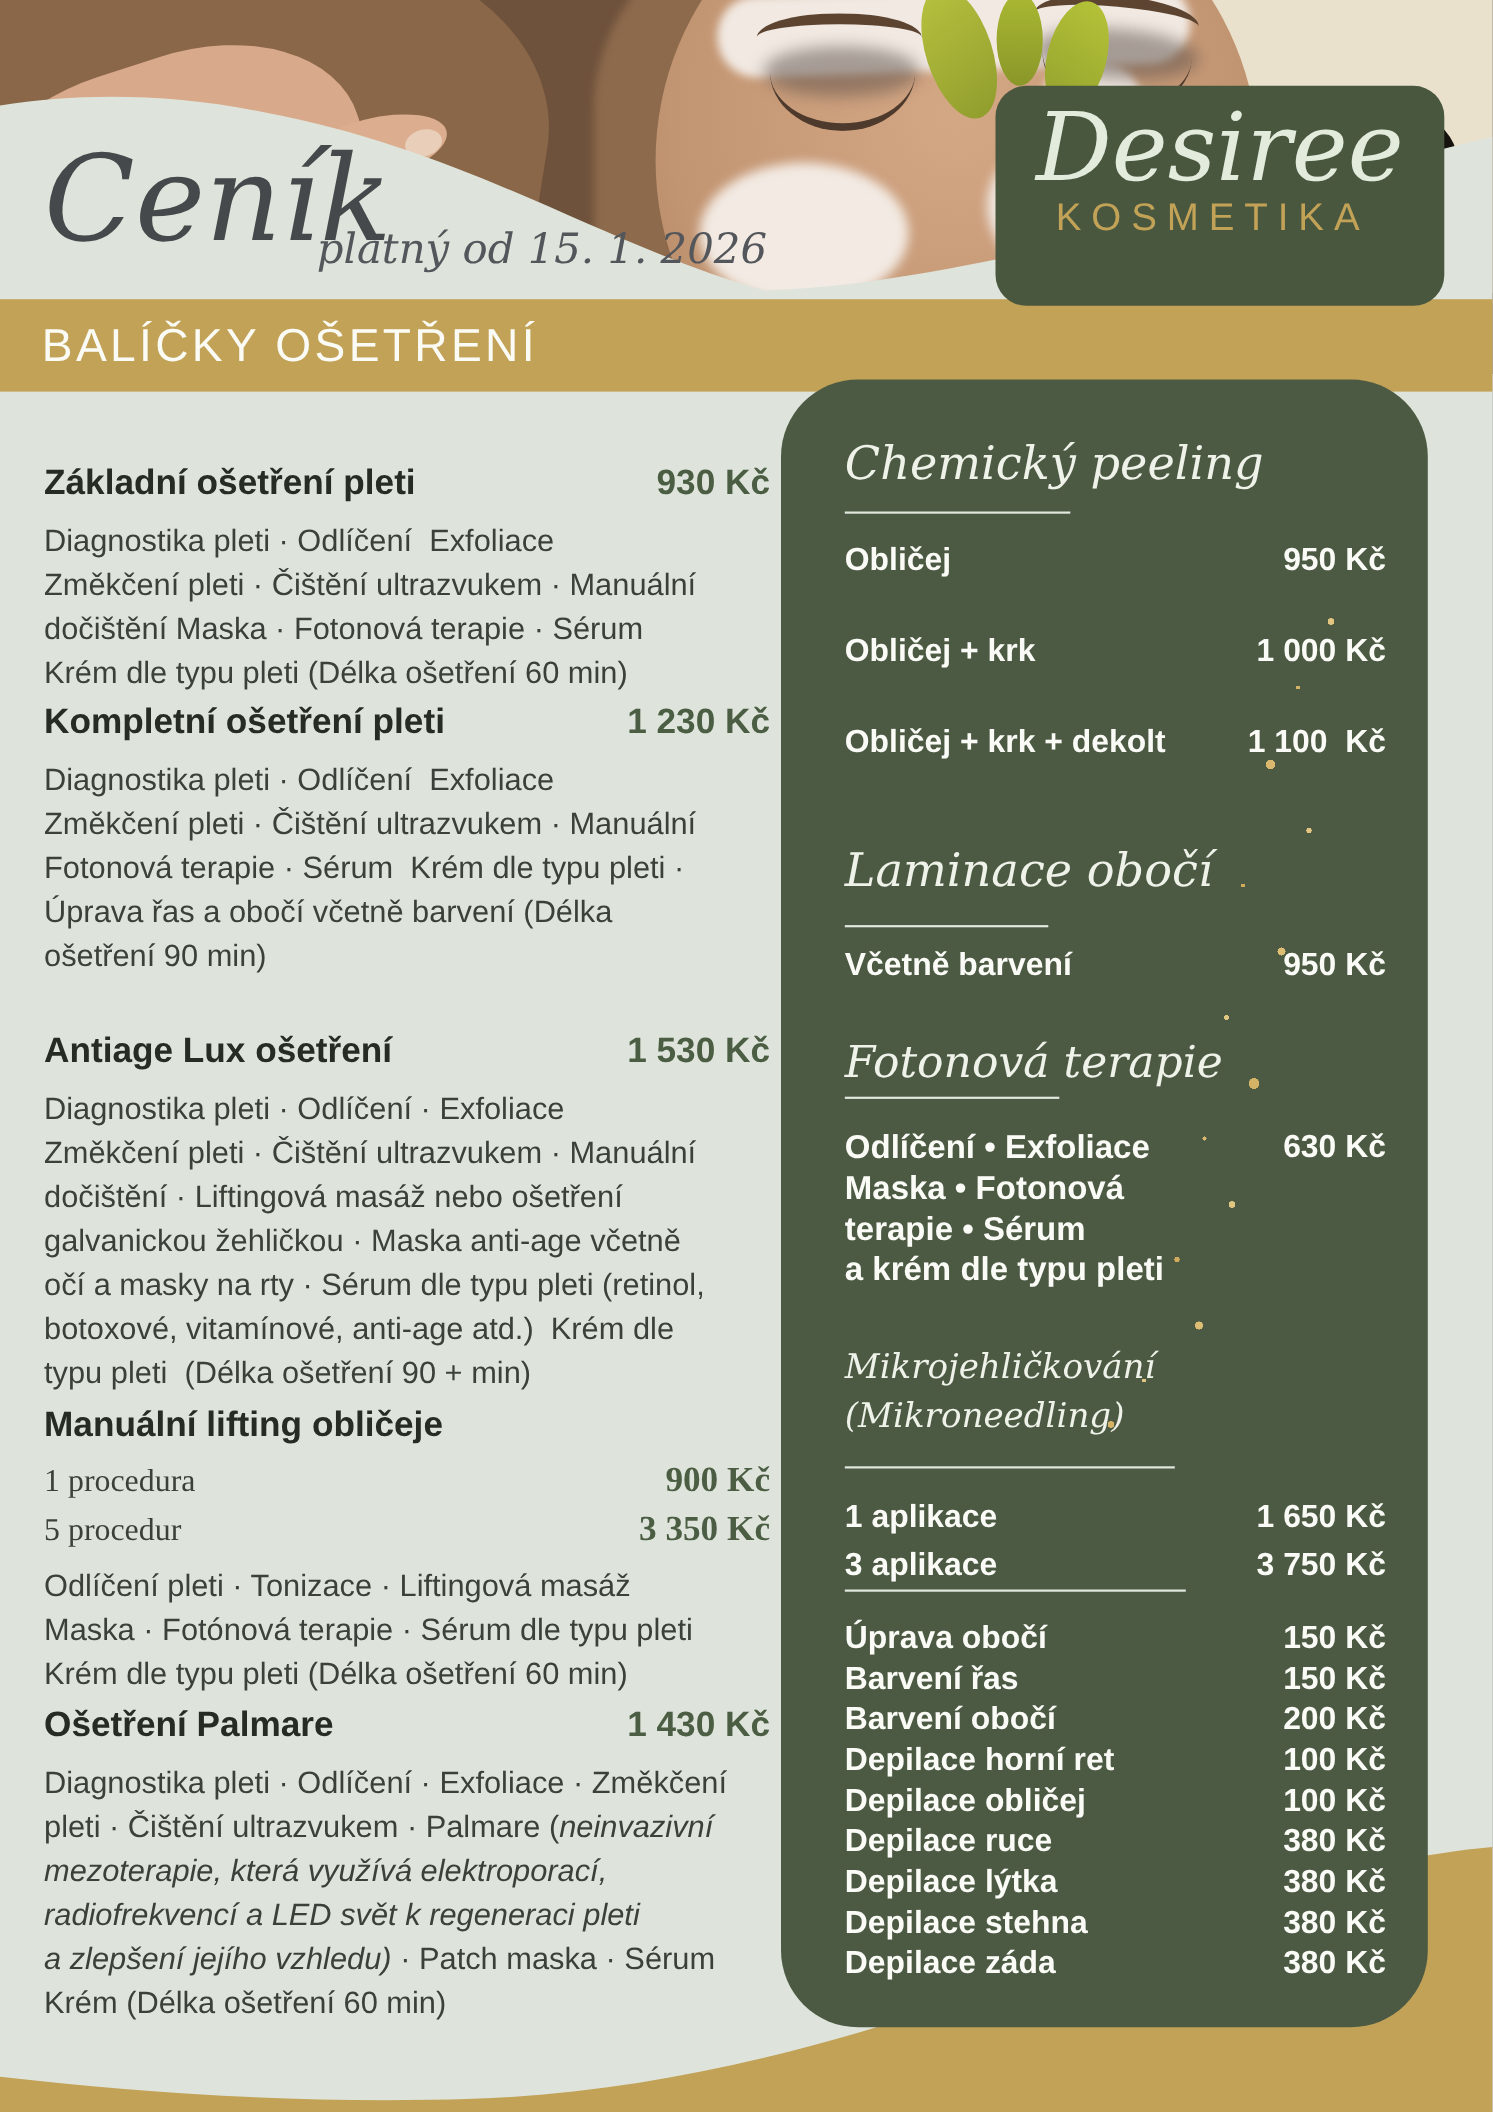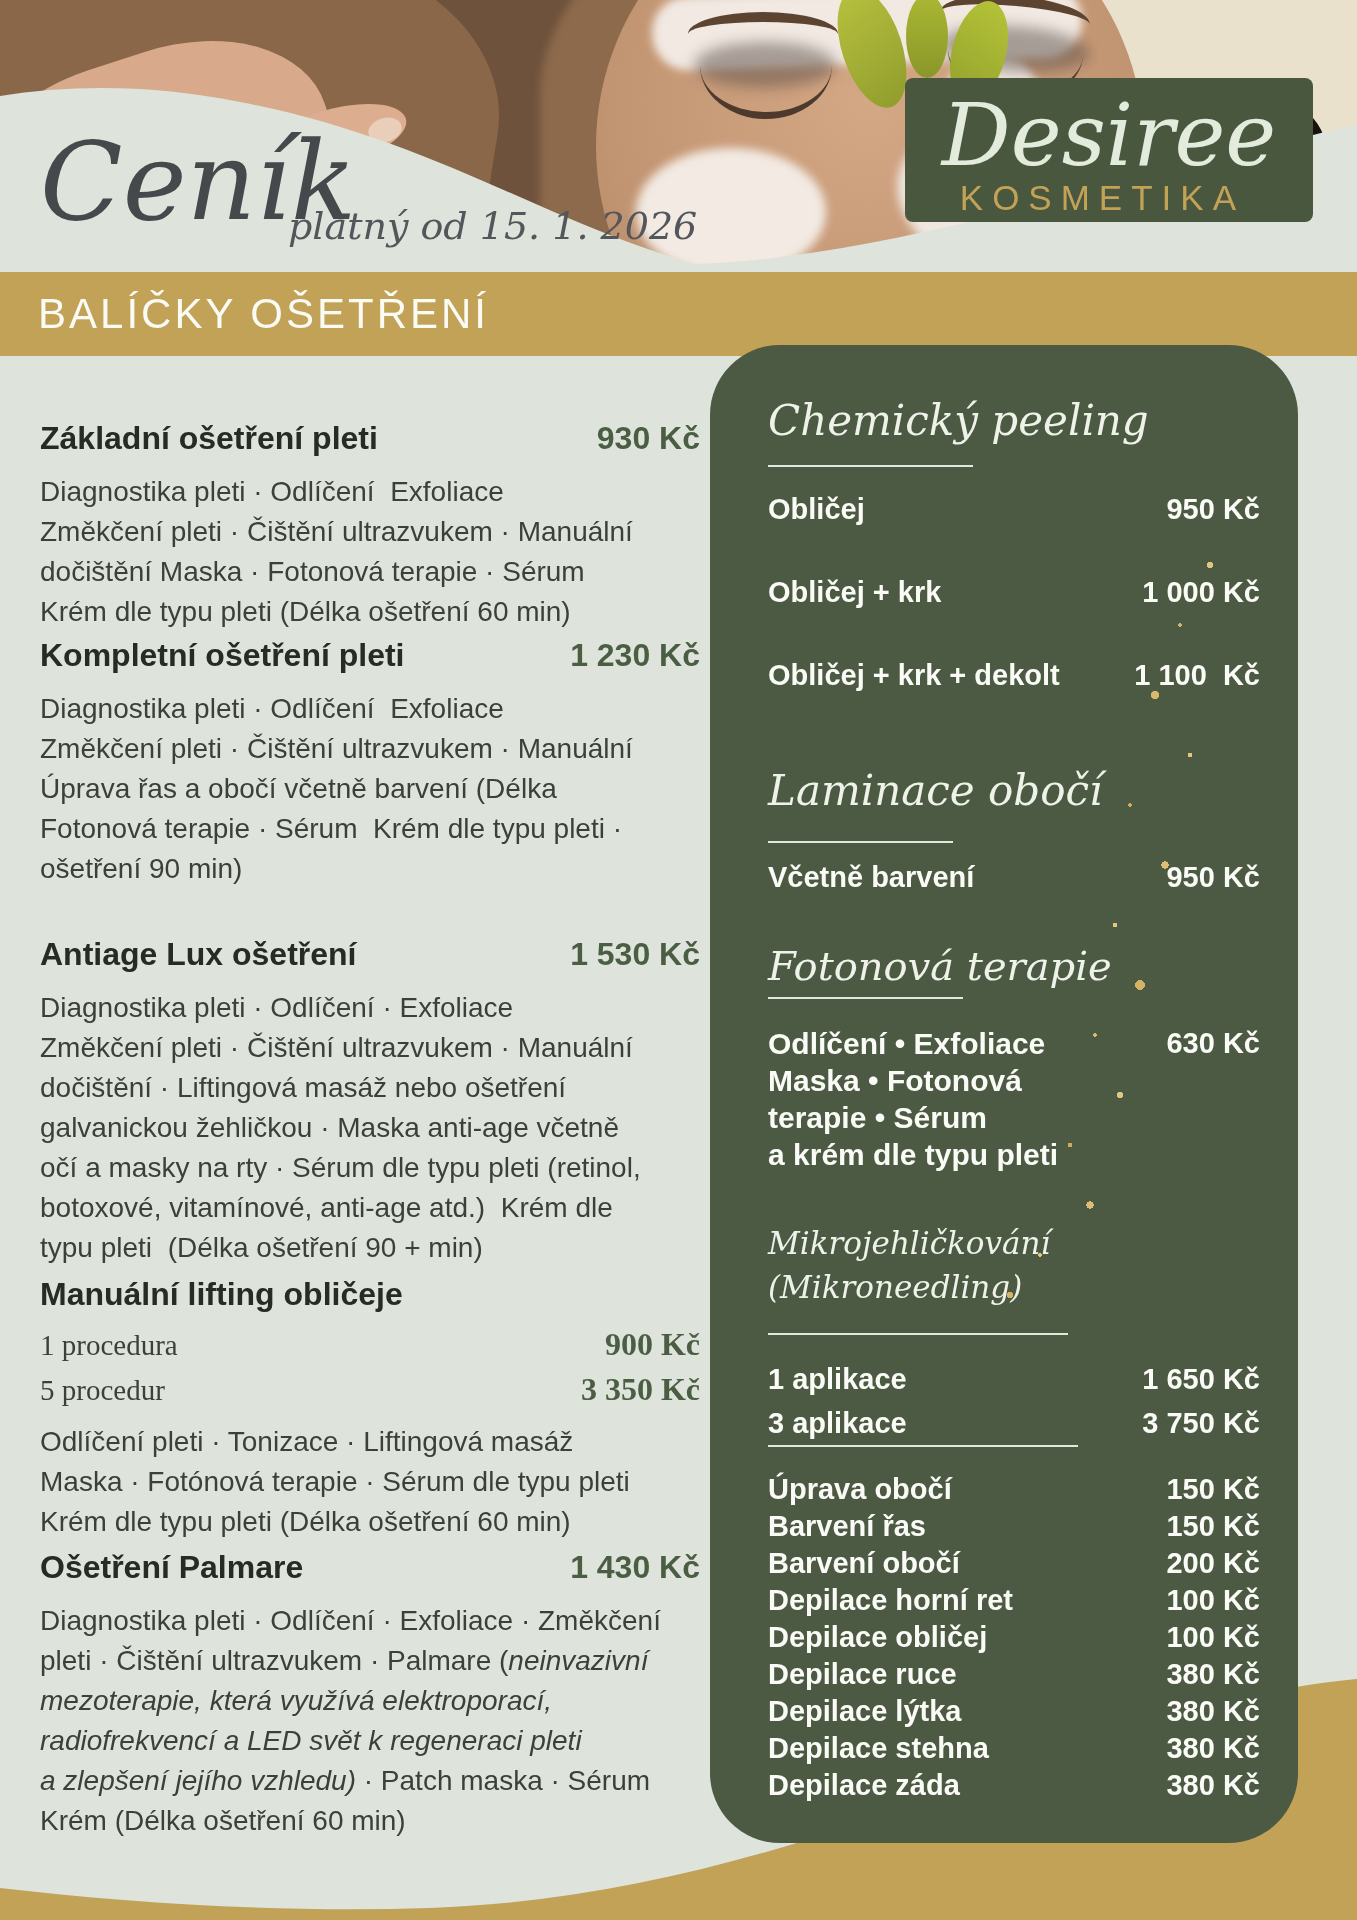--- a/index.html
+++ b/index.html
@@ -44,21 +44,21 @@
   
   .script{font-family:"DejaVu Serif",serif;font-style:italic;}
   .cenik{position:absolute;left:40px;top:128px;z-index:3;font-size:108px;line-height:1;color:#46494b;}
   .valid{position:absolute;left:288px;top:204px;z-index:3;font-size:38px;color:#53565a;}
 
   
   .gold-banner{position:absolute;left:0;top:272px;width:1357px;height:84px;background:#c2a257;z-index:2;}
   .gold-banner span{display:block;padding-left:38px;line-height:84px;font-size:42px;letter-spacing:3px;color:#fbfbf5;font-weight:400;}
 
   
-  .logo-box{position:absolute;left:905px;top:78px;width:408px;height:144px;background:#48573e;border-radius:8px;z-index:4;}
+  .logo-box{position:absolute;left:905px;top:78px;width:408px;height:200px;background:#48573e;border-radius:28px;z-index:4;}
   .logo-name{display:block;text-align:center;margin-top:14px;font-size:86px;line-height:1;color:#e3ebdd;}
   .logo-sub{display:block;text-align:right;padding-right:68px;margin-top:0px;font-size:35px;letter-spacing:9px;color:#c2a257;}
 
   
   .pkg{position:absolute;left:40px;width:660px;z-index:3;}
   .pkg1{top:420px}.pkg2{top:637px}.pkg3{top:936px}.pkg4{top:1276px}.pkg5{top:1549px}
   .pkg-head{display:flex;justify-content:space-between;align-items:baseline;height:46px;}
   .pkg-name{font-size:32px;font-weight:700;color:#262b24;}
   .pkg-price{font-size:32px;font-weight:700;color:#4b5e43;white-space:pre;}
   .pkg-body{margin-top:6px;font-size:28px;line-height:40px;color:#3b413a;}
@@ -179,22 +179,22 @@
   </div>
 
   <div class="pkg pkg2">
     <div class="pkg-head">
       <span class="pkg-name">Kompletní ošetření pleti</span>
       <span class="pkg-price">1 230 Kč</span>
     </div>
     <div class="pkg-body">
         <div class="bline"><span>Diagnostika pleti · Odlíčení  Exfoliace</span></div>
         <div class="bline"><span>Změkčení pleti · Čištění ultrazvukem · Manuální</span></div>
+        <div class="bline"><span>Fotonová terapie · Sérum  Krém dle typu pleti ·</span></div>
         <div class="bline"><span>Úprava řas a obočí včetně barvení (Délka</span></div>
-        <div class="bline"><span>Fotonová terapie · Sérum  Krém dle typu pleti ·</span></div>
         <div class="bline"><span>ošetření 90 min)</span></div>
       </div>
   </div>
 
   <div class="pkg pkg3">
     <div class="pkg-head">
       <span class="pkg-name">Antiage Lux ošetření</span>
       <span class="pkg-price">1 530 Kč</span>
     </div>
     <div class="pkg-body">

